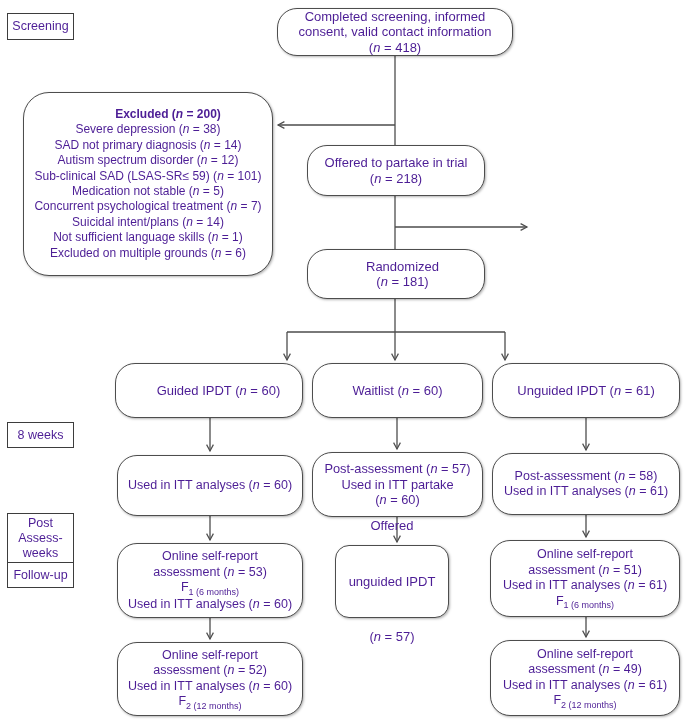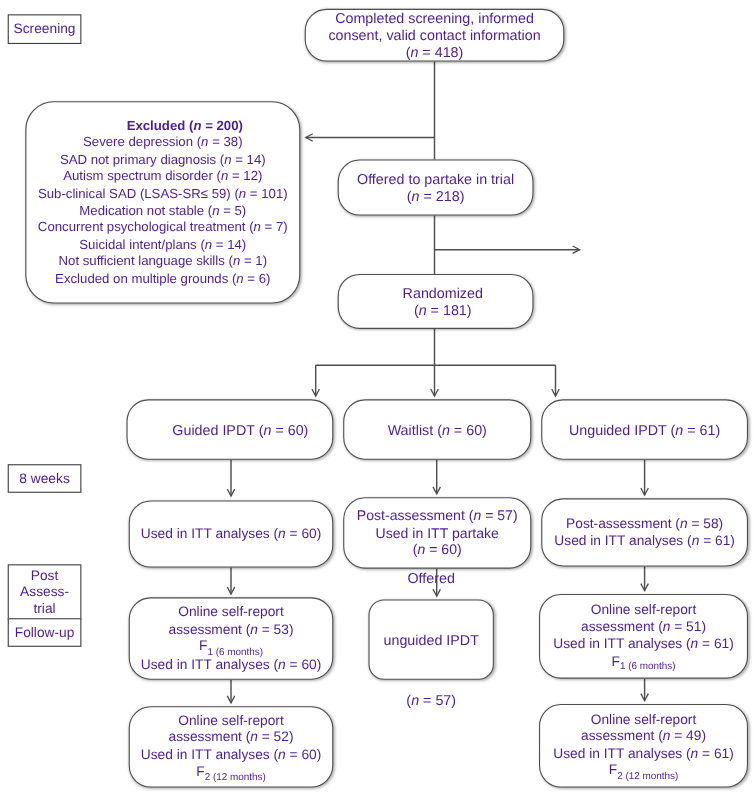--- a/index.html
+++ b/index.html
@@ -93,21 +93,21 @@
 
 <div class="stage-label" style="left: 7px; top: 13px; width: 67px; height: 27px;">
       <div class="line">Screening</div>
     </div>
     <div class="stage-label" style="left: 7px; top: 403px; width: 67px; height: 26px; margin-top: 19px;">
       <div class="line">8 weeks</div>
     </div>
     <div class="stage-label" style="left: 7px; top: 478px; width: 67px; height: 51px; margin-top: 35px;">
       <div class="line">Post</div>
       <div class="line">Assess-</div>
-      <div class="line">trial</div>
+      <div class="line">weeks</div>
     </div>
     <div class="stage-label" style="left: 7px; top: 562px; width: 67px; height: 26px;">
       <div class="line">Follow-up</div>
     </div>
     <div class="box box-screened" style="left: 277px; top: 8px; width: 236px; height: 48px;">
       <div class="line">Completed screening, informed</div>
       <div class="line">consent, valid contact information</div>
       <div class="line">(<i>n</i> = 418)</div>
     </div>
     <div class="box box-excluded-screening" style="left: 23px; top: 92px; width: 250px; height: 184px;">

